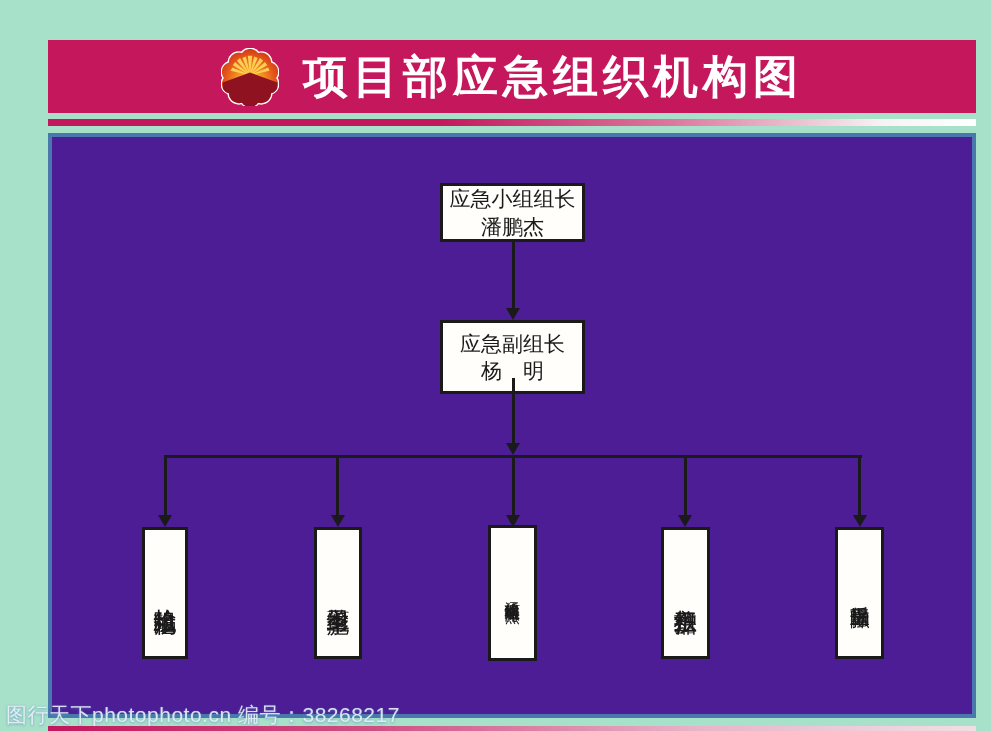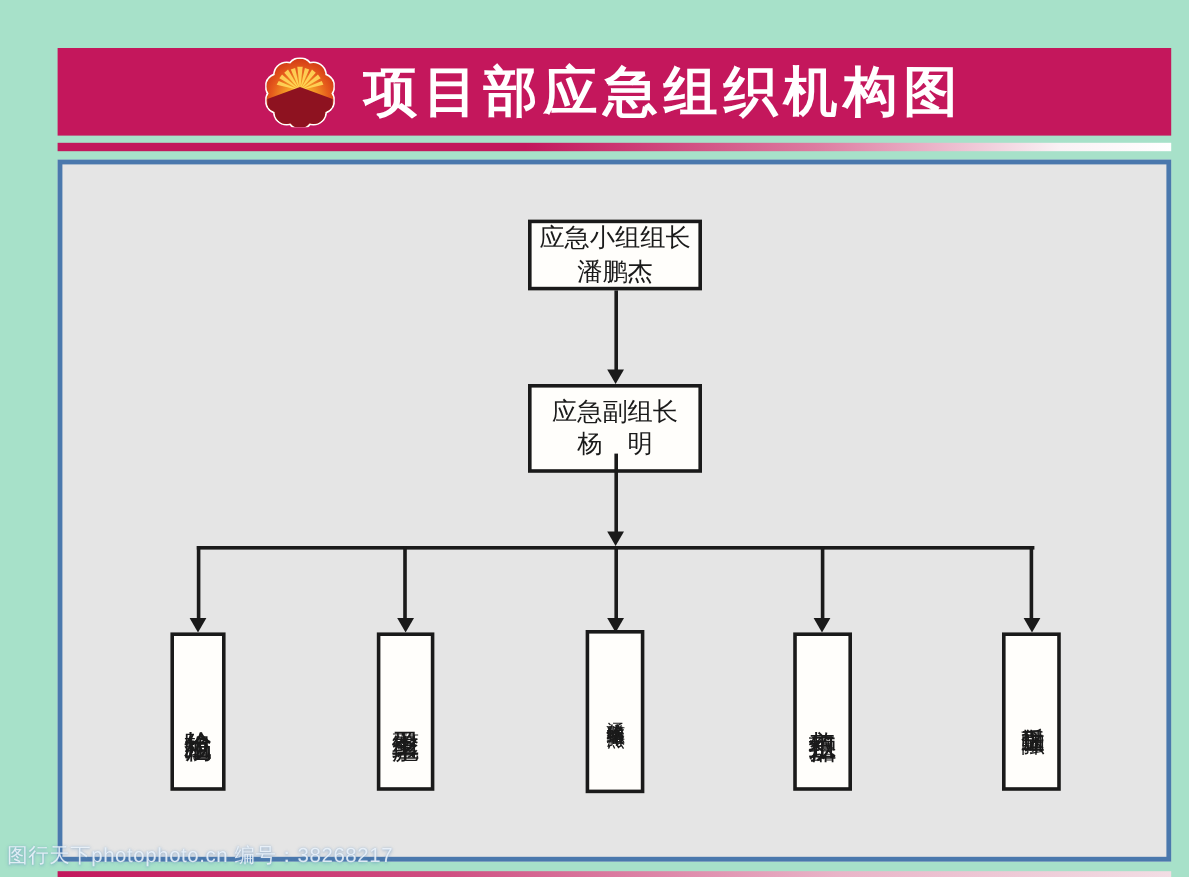--- a/index.html
+++ b/index.html
@@ -20,21 +20,21 @@
     color:#ffffff; font-size:45px; font-weight:bold; letter-spacing:5px;
     white-space:nowrap; line-height:1;
   }
   .top-stripe {
     position:absolute; left:48px; top:119px; width:928px; height:7px;
     background:linear-gradient(to right,#c2175c 0%,#c2175c 42%,#dd7ba0 68%,#f9f2f5 90%,#ffffff 100%);
   }
   
   .panel {
     position:absolute; left:48px; top:133px; width:928px; height:585px;
-    background:#e5e5e5; border:4px solid #4a78ad;
+    background:#4c1d95; border:4px solid #4a78ad;
   }
   
   .org-box {
     position:absolute; background:#fffefb; border:3px solid #1a1a1a;
     display:flex; flex-direction:column; align-items:center; justify-content:center;
     color:#1a1a1a; text-align:center;
   }
   .box-root   { left:388px; top:46px;  width:145px; height:59px; font-size:21px; line-height:1.3; }
   .box-deputy { left:388px; top:183px; width:145px; height:74px; font-size:21px; line-height:1.3; }
   .vbox {
@@ -71,21 +71,21 @@
   .ad3 { left:454px; top:378px; }
   .ad4 { left:626px; top:378px; }
   .ad5 { left:801px; top:378px; }
   
   .bottom-stripe {
     position:absolute; left:48px; top:726px; width:928px; height:5px;
     background:linear-gradient(to right,#c2175c 0%,#cf4f82 35%,#e9b4c8 70%,#f2dde4 100%);
   }
   .watermark {
     position:absolute; left:6px; top:701px;
-    font-size:17px; letter-spacing:0.5px; white-space:nowrap;
+    font-size:21px; letter-spacing:0.5px; white-space:nowrap;
     color:rgba(245,250,255,0.82);
     text-shadow:0 1px 3px rgba(90,140,190,0.65), 0 0 1px rgba(120,160,200,0.5);
   }
 </style>
 </head>
 <body>
 
 <div class="header-band">
   <svg width="58" height="58" viewBox="0 0 64 64" aria-hidden="true">
     <defs>

